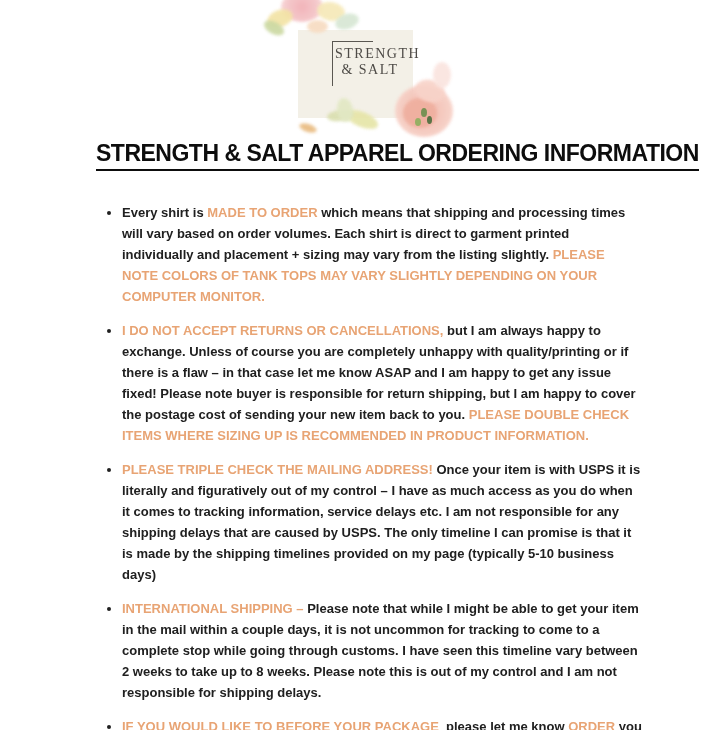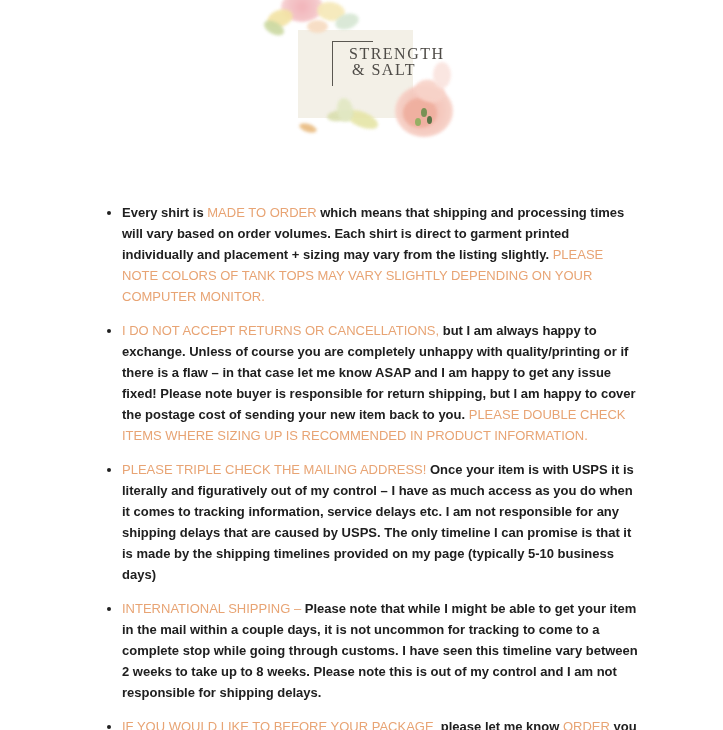--- a/index.html
+++ b/index.html
@@ -17,23 +17,23 @@
   .logo-square{
     position:absolute;left:33px;top:30px;width:115px;height:88px;
     background:var(--logo-bg,#F3F0E7);
   }
   .flower{position:absolute;border-radius:50%;filter:blur(1.5px);opacity:.92;}
   .bracket{
     position:absolute;left:67px;top:41px;width:40px;height:44px;
     border-top:1px solid #5a5751;border-left:1px solid #5a5751;
   }
   .logo-text{
-    position:absolute;left:84px;top:46px;width:70px;
+    position:absolute;left:70px;top:46px;width:70px;
     font-family:"Liberation Serif", serif;
-    font-size:16px;line-height:16px;letter-spacing:1.5px;
+    font-size:14px;line-height:16px;letter-spacing:1.5px;
     color:var(--logo-text,#4E4B47);
   }
   .logo-text .l1{text-align:left;}
   .logo-text .l2{text-align:center;}
 
   
   .title-wrap{position:absolute;left:96px;top:140px;}
   h1.doc-title{
     margin:0;display:inline-block;
     font-size:23px;font-weight:700;letter-spacing:-0.5px;
@@ -46,21 +46,21 @@
   .content{position:absolute;left:96px;top:202px;width:546px;}
   ul.info-list{margin:0;padding:0 0 0 26px;list-style:disc outside;}
   ul.info-list li{
     margin:0 0 13px 0;
     font-size:13px;line-height:21px;
     color:var(--body-color,#202020);
   }
   ul.info-list li span{white-space:pre-wrap;font-weight:bold;}
   ul.info-list li .hl{
     color:var(--hl,#E8A474);
-    font-weight:400;
+    font-weight:700;
   }
 </style>
 </head>
 <body style="--hl: #E8A474; --body-color: #202020; --logo-bg: #F3F0E7; --logo-text: #4E4B47;">
 
 <div class="page">
 
   <div class="logo-art">
 
     <div class="logo-square"></div>
@@ -84,20 +84,23 @@
     <div class="flower" style="left:72px;top:98px;width:16px;height:24px;background:#E2E8C4;transform:rotate(-10deg);"></div>
     <div class="flower" style="left:34px;top:124px;width:18px;height:8px;background:#E9BC82;transform:rotate(18deg);"></div>
 
     <div class="bracket"></div>
     <div class="logo-text">
       <div class="l1">STRENGTH</div>
       <div class="l2">&amp; SALT</div>
     </div>
   </div>
 
+  <div class="title-wrap">
+    <h1 class="doc-title">STRENGTH &amp; SALT APPAREL ORDERING INFORMATION</h1>
+  </div>
 
   <div class="content">
     <ul class="info-list" id="info-list">
         <li><span class="">Every shirt is </span><span class="hl">MADE TO ORDER</span><span class=""> which means that shipping and processing times will vary based on order volumes. Each shirt is direct to garment printed individually and placement + sizing may vary from the listing slightly. </span><span class="hl">PLEASE NOTE COLORS OF TANK TOPS MAY VARY SLIGHTLY DEPENDING ON YOUR COMPUTER MONITOR.</span></li>
         <li><span class="hl">I DO NOT ACCEPT RETURNS OR CANCELLATIONS,</span><span class=""> but I am always happy to exchange. Unless of course you are completely unhappy with quality/printing or if there is a flaw – in that case let me know ASAP and I am happy to get any issue fixed! Please note buyer is responsible for return shipping, but I am happy to cover the postage cost of sending your new item back to you. </span><span class="hl">PLEASE DOUBLE CHECK ITEMS WHERE SIZING UP IS RECOMMENDED IN PRODUCT INFORMATION.</span></li>
         <li><span class="hl">PLEASE TRIPLE CHECK THE MAILING ADDRESS!</span><span class=""> Once your item is with USPS it is literally and figuratively out of my control – I have as much access as you do when it comes to tracking information, service delays etc. I am not responsible for any shipping delays that are caused by USPS. The only timeline I can promise is that it is made by the shipping timelines provided on my page (typically 5-10 business days)</span></li>
         <li><span class="hl">INTERNATIONAL SHIPPING –</span><span class=""> Please note that while I might be able to get your item in the mail within a couple days, it is not uncommon for tracking to come to a complete stop while going through customs. I have seen this timeline vary between 2 weeks to take up to 8 weeks. Please note this is out of my control and I am not responsible for shipping delays.</span></li>
         <li><span class="hl">IF YOU WOULD LIKE TO BEFORE YOUR PACKAGE</span><span class="">  please let me know </span><span class="hl">ORDER</span><span class=""> you place your order.</span></li>
       </ul>
   </div>

